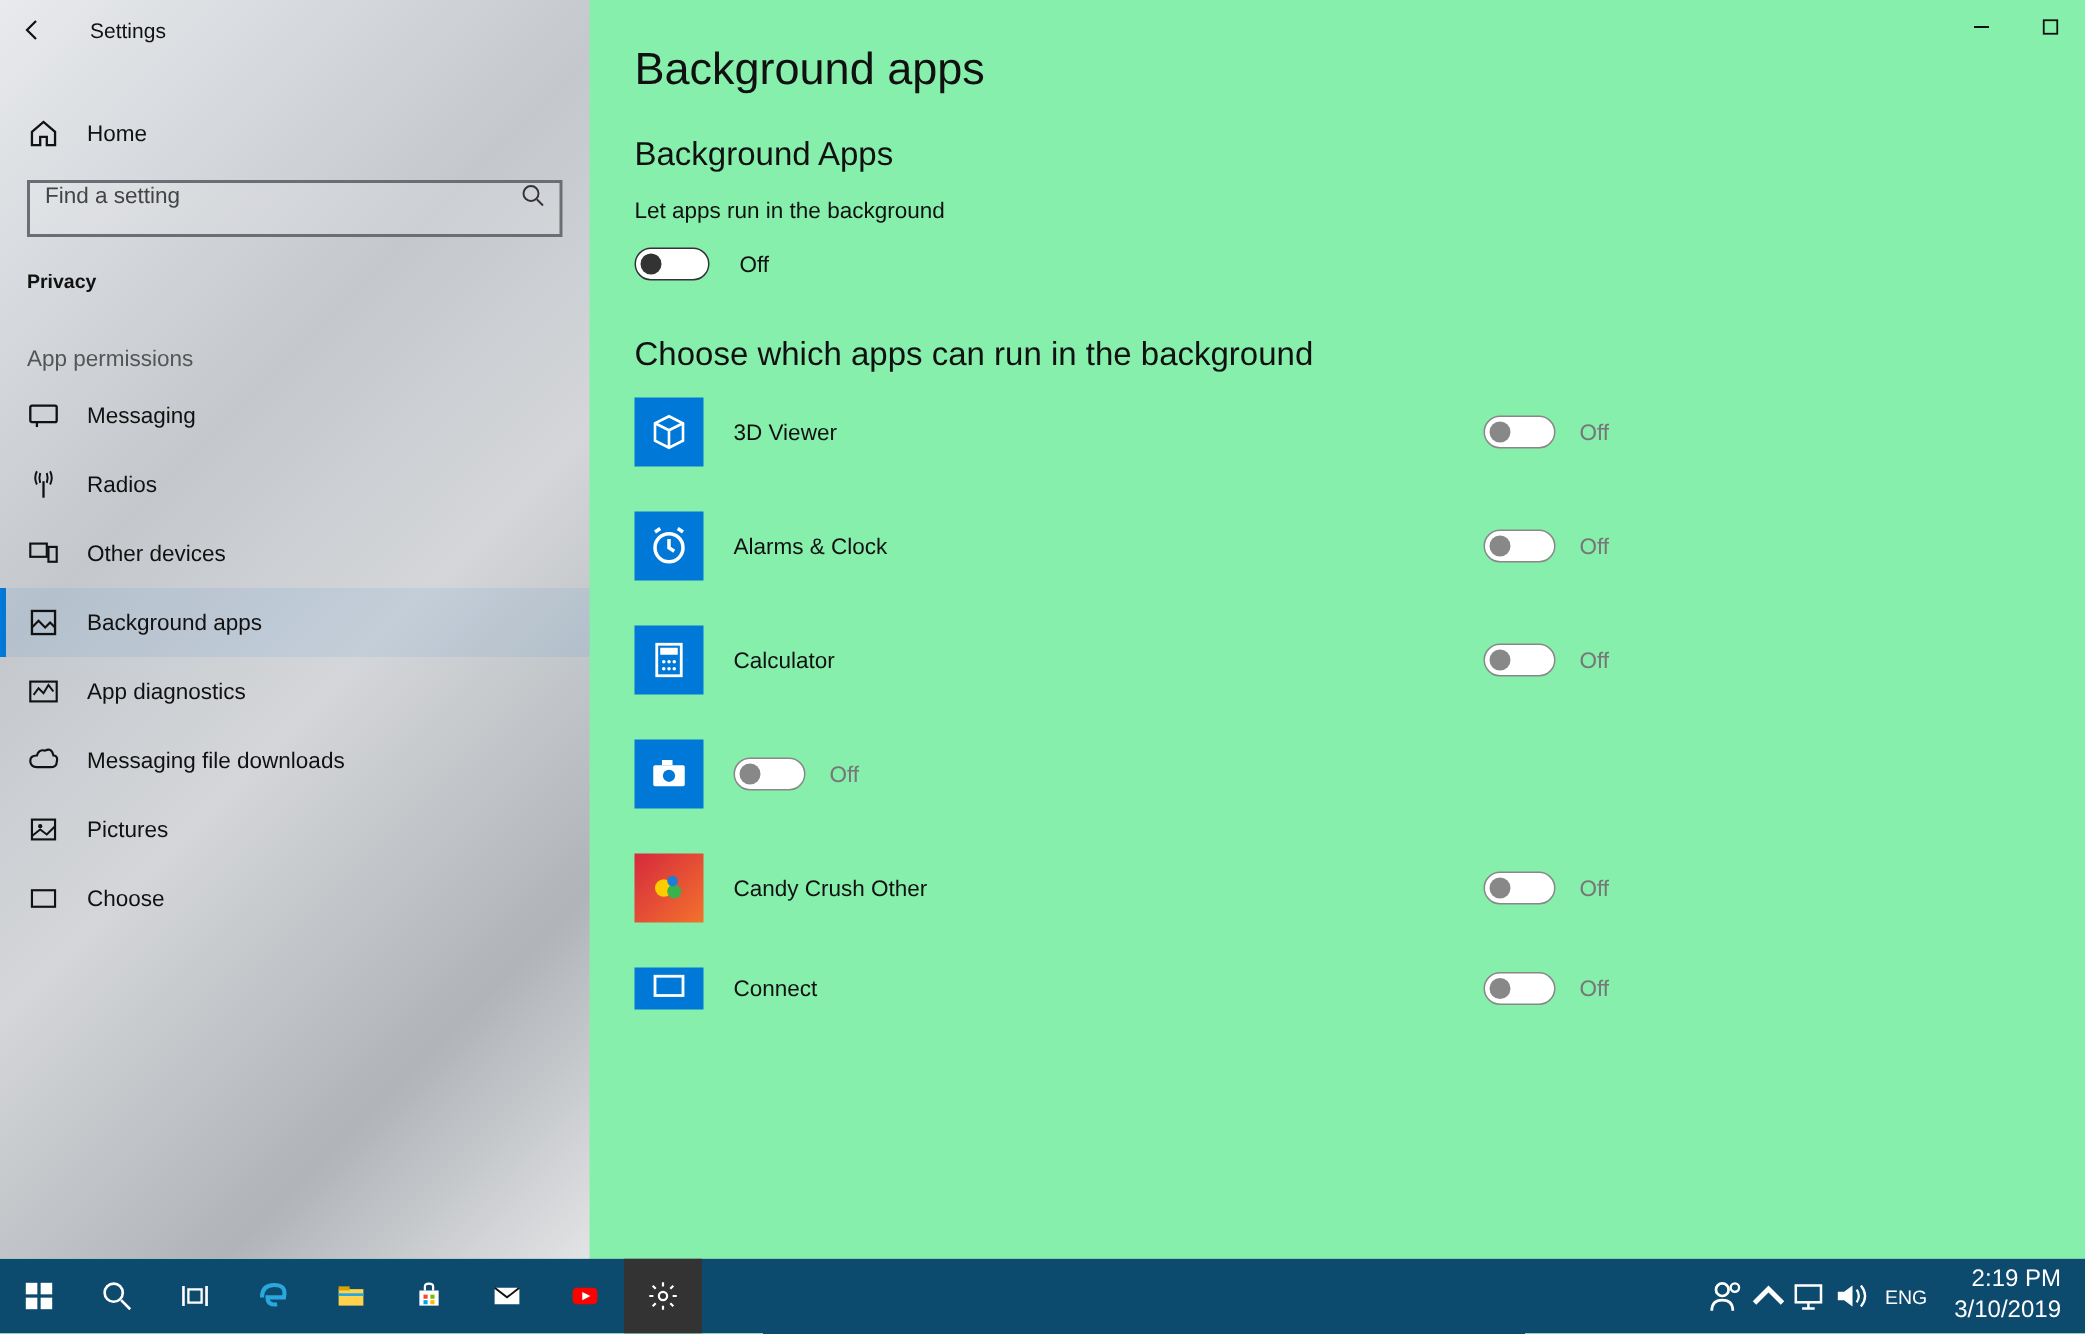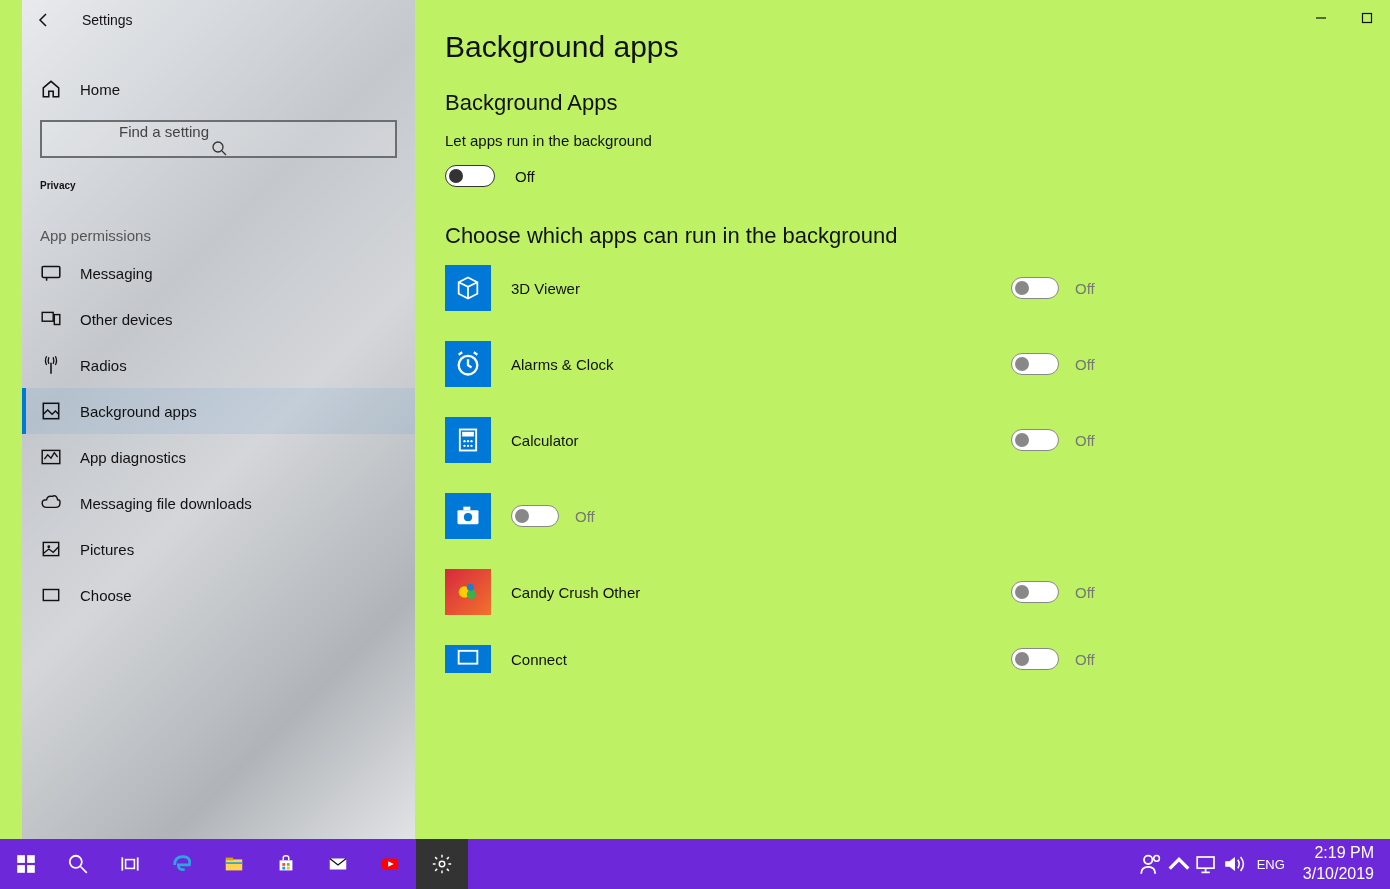--- a/index.html
+++ b/index.html
@@ -1,41 +1,41 @@
 <!DOCTYPE html>
 <html><head>
 <meta charset="utf-8">
 <style>
 * { box-sizing: border-box; margin: 0; padding: 0; }
 html, body { width: 1390px; height: 889px; font-family: "Segoe UI", Arial, sans-serif; overflow: hidden; }
 body { display: flex; flex-direction: column; }
 
-.win { flex: 1; display: flex; background: #bef264; position: relative; padding-left: 22px; }
+.win { flex: 1; display: flex; background: #86efac; position: relative; }
 .sidebar {
   width: 393px; height: 100%;
   background: linear-gradient(135deg,#e8eaed 0%,#c4c8cd 35%,#d4d6d9 55%,#b0b4b8 80%,#e2e3e5 100%);
   display: flex; flex-direction: column; padding-top: 0;
 }
 .titlebar { display:flex; align-items:center; height:40px; padding-left:8px;}
 .back-btn { width:28px; height:28px; display:flex; align-items:center; justify-content:center; cursor:pointer;}
 .back-btn svg { width:16px; height:16px; }
 .app-title { margin-left:24px; font-size:14px; color:#111; }
 
 .side-row { display:flex; align-items:center; height:46px; padding-left:18px; cursor:pointer; }
 .side-row .icn { width:22px; height:22px; display:flex; align-items:center; justify-content:center; margin-right:18px;}
 .side-row .lbl { font-size:15px; color:#111; }
 .side-row.home { margin-top:26px; }
 .side-row.selected { background: rgba(0,120,215,0.08); position:relative;}
 .side-row.selected::before { content:""; position:absolute; left:0; top:0; bottom:0; width:4px; background:#0078d7;}
 
 .search-wrap { padding: 8px 18px 8px 18px;}
-.search-box { width:100%; height:38px; border:2px solid #6b6f73; background:rgba(255,255,255,0.15); display:flex; align-items:center; padding:0 10px;flex-direction:column; }
+.search-box { width:100%; height:38px; border:2px solid #6b6f73; background:rgba(255,255,255,0.15); display:flex; align-items:flex-start; padding:0 10px; }
 .search-input { flex:1; border:none; background:transparent; font-size:15px; color:#333; outline:none;}
 .search-input::placeholder{color:#444;}
-.side-heading { font-size:10px; font-weight:600; color:#111; padding:14px 18px 10px;}
+.side-heading { font-size:13px; font-weight:600; color:#111; padding:14px 18px 10px;}
 .side-subheading { font-size:15px; color:#555; padding:26px 18px 6px;}
 
 .main { flex:1; display:flex; position:relative; overflow:auto; }
 .win-ctl { position:absolute; top:0; right:0; display:flex; }
 .win-ctl div { width:46px; height:36px; display:flex; align-items:center; justify-content:center; cursor:pointer;}
 .win-ctl svg { width:12px; height:12px; }
 
 .content { padding:30px 0 0 30px; width:700px; }
 h1.page { font-size:30px; font-weight:400; color:#111; margin-bottom:26px;}
 h2.sect { font-size:22px; font-weight:400; color:#111; margin-bottom:16px;}
@@ -49,21 +49,21 @@
 
 .app-row { display:flex; align-items:center; margin-bottom:30px;}
 .app-icon { width:46px; height:46px; background:#0078d7; display:flex; align-items:center; justify-content:center; margin-right:20px;}
 .app-icon.candy { background:linear-gradient(135deg,#d6293e,#f3722c);}
 .app-icon svg { width:28px; height:28px;}
 .app-name { flex:1; font-size:15px; color:#111;}
 .sm-toggle { width:48px; height:22px; border:1px solid #888; border-radius:11px; position:relative; background:#fff; margin-right:16px; cursor:pointer;}
 .sm-toggle .knob { width:14px; height:14px; background:#888; border-radius:50%; position:absolute; top:3px; left:3px;}
 .sm-state { width:40px; font-size:15px; color:#777;}
 
-.taskbar { height:50px; background:#6d28d9; display:flex; align-items:center; color:#fff; }
+.taskbar { height:50px; background:#0c4a6e; display:flex; align-items:center; color:#fff; }
 .tb-btn { width:52px; height:50px; display:flex; align-items:center; justify-content:center; cursor:pointer;}
 .tb-btn.active { background:#333;}
 .tb-btn svg { width:22px; height:22px; }
 .tb-right { margin-left:auto; display:flex; align-items:center; padding-right:6px;}
 .tb-right .sys { width:28px; height:50px; display:flex; align-items:center; justify-content:center;}
 .tb-clock { text-align:right; font-size:16px; line-height:1.3; padding: 0 10px;}
 .lang { font-size:13px; padding:0 8px;}
 </style>
 </head>
 <body>
@@ -106,34 +106,34 @@
           <svg viewBox="0 0 20 20">
             <rect x="2" y="4" width="16" height="10" rx="1" fill="none" stroke="#111" stroke-width="1.4"></rect>
             <path d="M6 14 L6 17" stroke="#111" stroke-width="1.4"></path>
           </svg>
         </span>
       <span class="lbl">Messaging</span>
     </div>
     <div class="side-row">
       <span class="icn">
           <svg viewBox="0 0 20 20">
+            <line x1="10" y1="18" x2="10" y2="8" stroke="#111" stroke-width="1.4"></line>
+            <path d="M6 10 Q4 6 6 2 M14 10 Q16 6 14 2 M8 9 Q7 6 8 3 M12 9 Q13 6 12 3" stroke="#111" stroke-width="1.2" fill="none"></path>
+          </svg>
+        </span>
+      <span class="lbl">Radios</span>
+    </div>
+    <div class="side-row">
+      <span class="icn">
+          <svg viewBox="0 0 20 20">
             <rect x="2" y="4" width="10" height="8" fill="none" stroke="#111" stroke-width="1.3"></rect>
             <rect x="13" y="6" width="5" height="9" fill="none" stroke="#111" stroke-width="1.3"></rect>
           </svg>
         </span>
       <span class="lbl">Other devices</span>
-    </div>
-    <div class="side-row">
-      <span class="icn">
-          <svg viewBox="0 0 20 20">
-            <line x1="10" y1="18" x2="10" y2="8" stroke="#111" stroke-width="1.4"></line>
-            <path d="M6 10 Q4 6 6 2 M14 10 Q16 6 14 2 M8 9 Q7 6 8 3 M12 9 Q13 6 12 3" stroke="#111" stroke-width="1.2" fill="none"></path>
-          </svg>
-        </span>
-      <span class="lbl">Radios</span>
     </div>
     <div class="side-row selected">
       <span class="icn">
           <svg viewBox="0 0 20 20">
             <rect x="3" y="3" width="14" height="14" fill="none" stroke="#111" stroke-width="1.4"></rect>
             <path d="M3 13 L7 9 L11 13 L14 10 L17 13" stroke="#111" stroke-width="1.3" fill="none"></path>
           </svg>
         </span>
       <span class="lbl">Background apps</span>
     </div>

